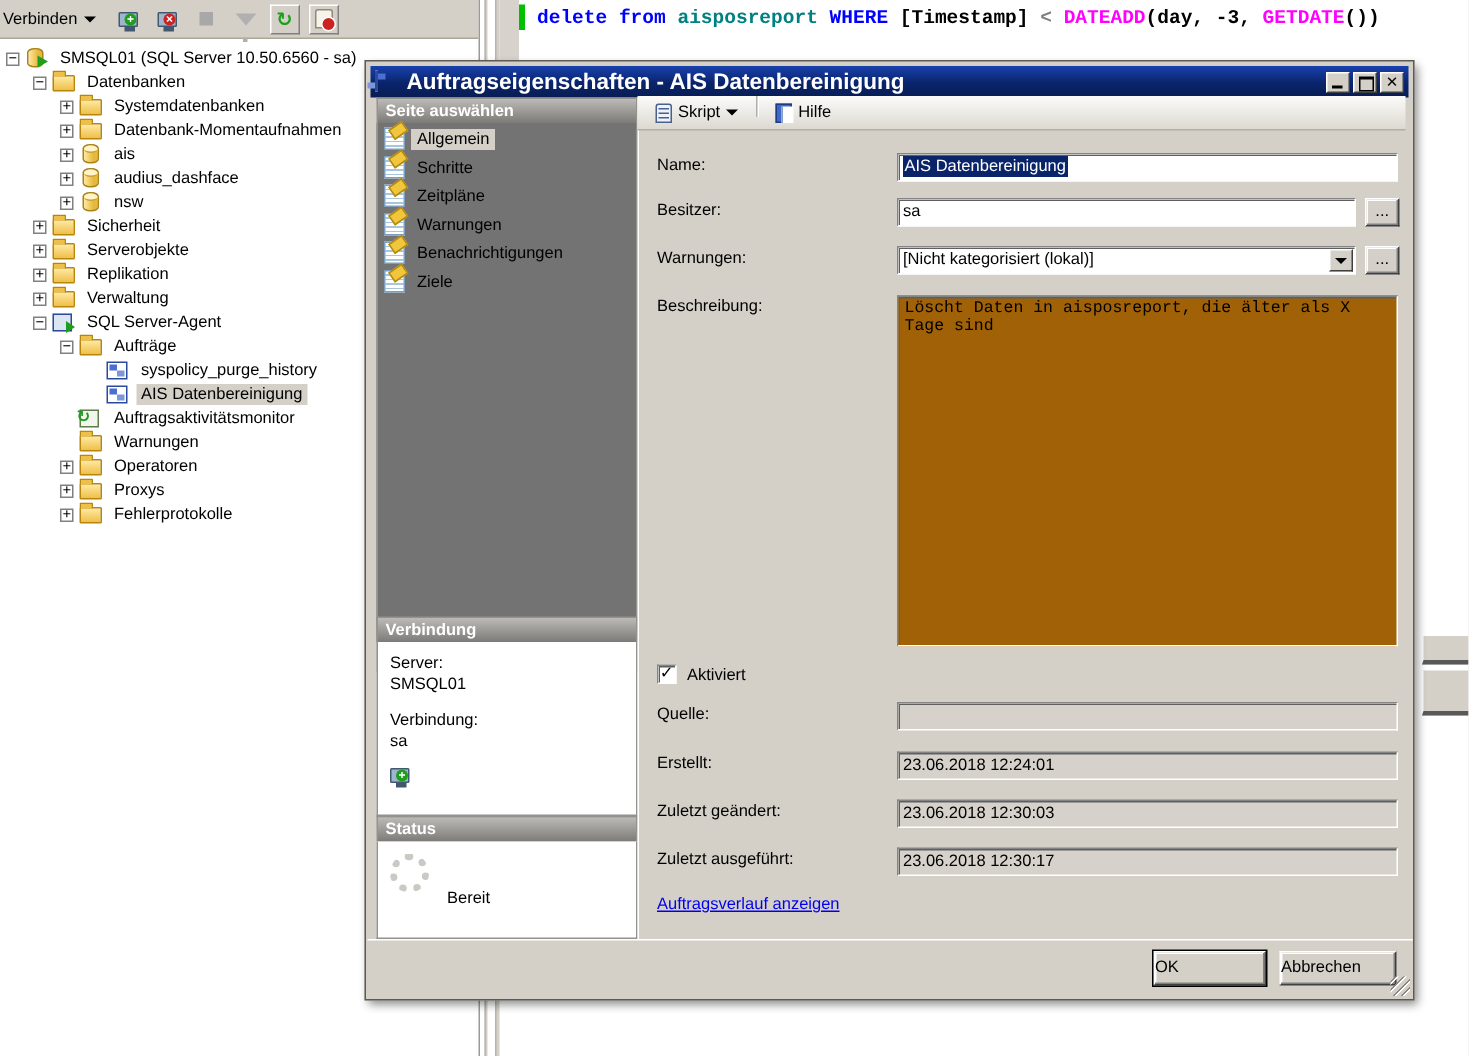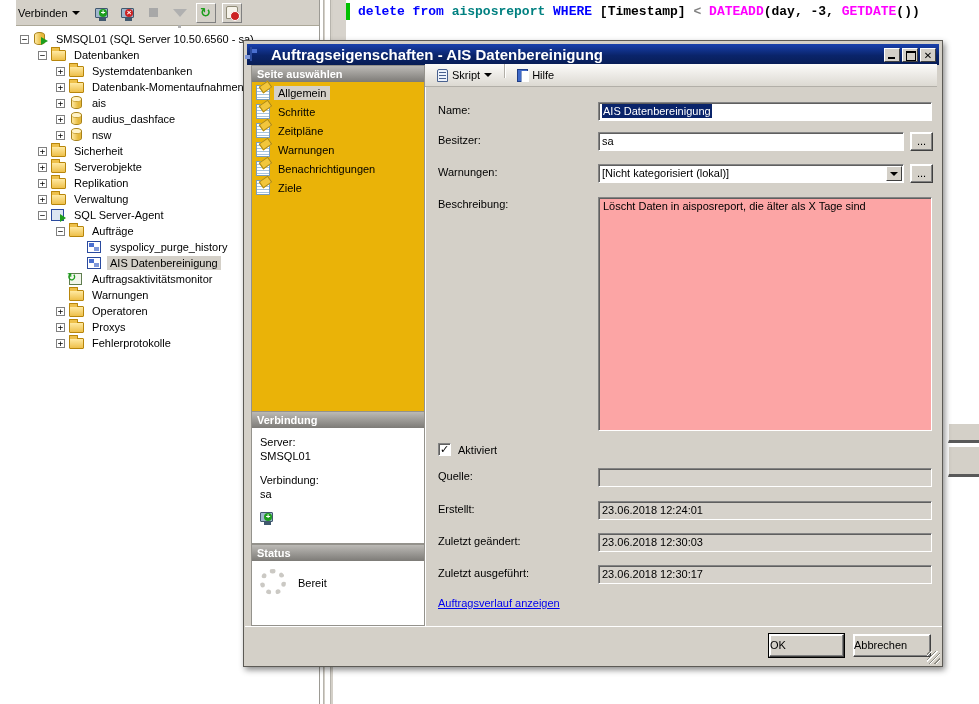--- a/index.html
+++ b/index.html
@@ -2,21 +2,21 @@
 <html><head>
 <meta charset="utf-8">
 <style>
   * { margin:0; padding:0; box-sizing:border-box; }
   html,body { width:979px; height:704px; overflow:hidden; background:#fff;
     font-family:"Liberation Sans","DejaVu Sans",sans-serif; font-size:11px; color:#000; }
   .abs { position:absolute; }
   #stage { position:relative; width:979px; height:704px; }
 
   
-  #objexp { left:16px; top:0; width:319px; height:496px; background:#fff; }
+  #objexp { left:0; top:0; width:319px; height:496px; background:#fff; }
   #objexp-toolbar { left:0; top:0; width:319px; height:26px; background:#d4d0c8;
     border-bottom:1px solid #aca899; display:flex; align-items:center; }
   .tb-connect { display:flex; align-items:center; gap:4px; padding:2px 6px 2px 2px; }
   .tb-caret { width:0; height:0; border-left:4px solid transparent; border-right:4px solid transparent; border-top:4px solid #000; }
   .tb-ico { width:20px; height:20px; margin:0 3px; position:relative; display:flex; align-items:center; justify-content:center; }
   .tb-btn { border:1px solid; border-color:#fff #808080 #808080 #fff; background:#d4d0c8; }
   .mini-pc { width:13px; height:10px; background:#9fb6cd; border:1px solid #41586e; border-radius:1px; position:relative; }
   .mini-pc:after { content:""; position:absolute; left:3px; bottom:-4px; width:7px; height:3px; background:#41586e; }
   .badge { position:absolute; right:0; bottom:0; width:8px; height:8px; border-radius:50%; color:#fff;
     font-size:8px; line-height:8px; text-align:center; font-weight:bold; }
@@ -77,21 +77,21 @@
     overflow:hidden; white-space:nowrap; }
   .winbtn { width:16px; height:14px; background:#d4d0c8; border:1px solid; border-color:#fff #404040 #404040 #fff;
     margin-left:2px; position:relative; }
   .g-min:after { content:""; position:absolute; left:3px; bottom:2px; width:7px; height:2px; background:#000; }
   .g-max:after { content:""; position:absolute; left:3px; top:2px; width:8px; height:7px; border:1px solid #000; border-top-width:2px; }
   .g-close:after { content:"✕"; position:absolute; left:0; right:0; top:0; text-align:center; font-size:10px; line-height:13px; font-weight:bold; }
 
   .sect-hdr { background:linear-gradient(180deg,#bcbab6,#7d7b77); color:#fff; font-weight:bold;
     padding:2px 5px; height:17px; border:1px solid #94928c; border-bottom:none; }
   #left-col { left:7px; top:24px; width:174px; }
-  #pages-box { left:7px; top:41px; width:174px; height:366px; background:#eab308; border:1px solid #94928c; border-top:none; }
+  #pages-box { left:7px; top:41px; width:174px; height:366px; background:#737373; border:1px solid #94928c; border-top:none; }
   .page-item { display:flex; align-items:center; height:17px; padding:0 2px; margin-top:2px; }
   .page-icon { width:14px; height:15px; background:#fff; border:1px solid #7b9ebd; position:relative; margin:0 4px 0 2px; flex:none;
     background-image:repeating-linear-gradient(#fff 0 2px,#a8c4de 2px 3px); }
   .page-icon:after { content:""; position:absolute; right:-2px; top:-3px; width:9px; height:6px; background:#f2c63c;
     border:1px solid #b08a12; transform:rotate(-35deg); }
   .page-item .plabel { padding:1px 4px; }
   .page-item.sel .plabel { background:#d4d0c8; }
 
   #conn-hdr { left:7px; top:370px; width:174px; }
   #conn-box { left:7px; top:387px; width:174px; height:116px; background:#fff; border:1px solid #94928c; border-top:none; padding:8px 8px 0 8px; }
@@ -119,22 +119,22 @@
     box-shadow:inset 1px 1px 0 #5f5f5f; padding:2px 3px; white-space:nowrap; overflow:hidden; }
   .tbox.dis { background:#d6d2cb; }
   .selhl { background:#0a246a; color:#fff; padding:1px 1px; }
   .browse { position:absolute; width:23px; height:19px; background:#d4d0c8; border:1px solid; border-color:#fff #404040 #404040 #fff;
     box-shadow:inset -1px -1px 0 #808080, inset 1px 1px 0 #fff; text-align:center; line-height:16px; }
   .combo { position:absolute; height:19px; background:#fff; border:1px solid; border-color:#848484 #fff #fff #848484;
     box-shadow:inset 1px 1px 0 #5f5f5f; padding:2px 3px; }
   .combo .dd { position:absolute; right:1px; top:1px; bottom:1px; width:16px; background:#d4d0c8;
     border:1px solid; border-color:#fff #404040 #404040 #fff; display:flex; align-items:center; justify-content:center; }
   .combo .dd i { width:0; height:0; border-left:4px solid transparent; border-right:4px solid transparent; border-top:4px solid #000; }
-  #desc-box { position:absolute; background:#fca5a5; border:1px solid; border-color:#848484 #fff #fff #848484;
-    box-shadow:inset 1px 1px 0 #5f5f5f; padding:2px 4px; }
+  #desc-box { position:absolute; background:#a16207; border:1px solid; border-color:#848484 #fff #fff #848484;
+    box-shadow:inset 1px 1px 0 #5f5f5f; padding:2px 4px;font-family:Liberation Mono, monospace; }
   .chk { position:absolute; width:13px; height:13px; background:#fff; border:1px solid; border-color:#848484 #fff #fff #848484;
     box-shadow:inset 1px 1px 0 #5f5f5f; font-size:11px; line-height:11px; text-align:center; font-weight:bold; }
 
   #btm-strip { left:1px; top:585px; width:697px; height:40px; background:#d4d0c8; border-top:1px solid #fff; }
   .pbtn { position:absolute; height:23px; background:#d4d0c8; border:1px solid; border-color:#fff #404040 #404040 #fff;
     box-shadow:inset -1px -1px 0 #808080, inset 1px 1px 0 #fff; text-align:left; line-height:21px; }
   .pbtn.default { outline:1px solid #000; }
   #grip { left:683px; top:610px; width:13px; height:13px;
     background:repeating-linear-gradient(135deg,transparent 0 2px,#8a8880 2px 3px,#fff 3px 4px); }
 </style>
@@ -375,21 +375,21 @@
       <div id="conn-link">
         <div class="mini-pc" style="flex:none;margin-top:2px">
             <span class="badge green">+</span>
           </div>
       </div>
     </div>
 
     <div id="status-hdr" class="abs sect-hdr">Status</div>
     <div id="status-box" class="abs">
       <div class="spinner"></div>
-      <div style="margin-top:8px">Bereit</div>
+      <div style="margin-top:24px">Bereit</div>
     </div>
 
     <div id="right-col" class="abs"></div>
     <div id="dlg-toolbar" class="abs">
       <div class="dtb-item">
         <span class="icon-script"></span>
         <span>Skript</span>
         <span class="tb-caret"></span>
       </div>
       <div class="dtb-sep"></div>

